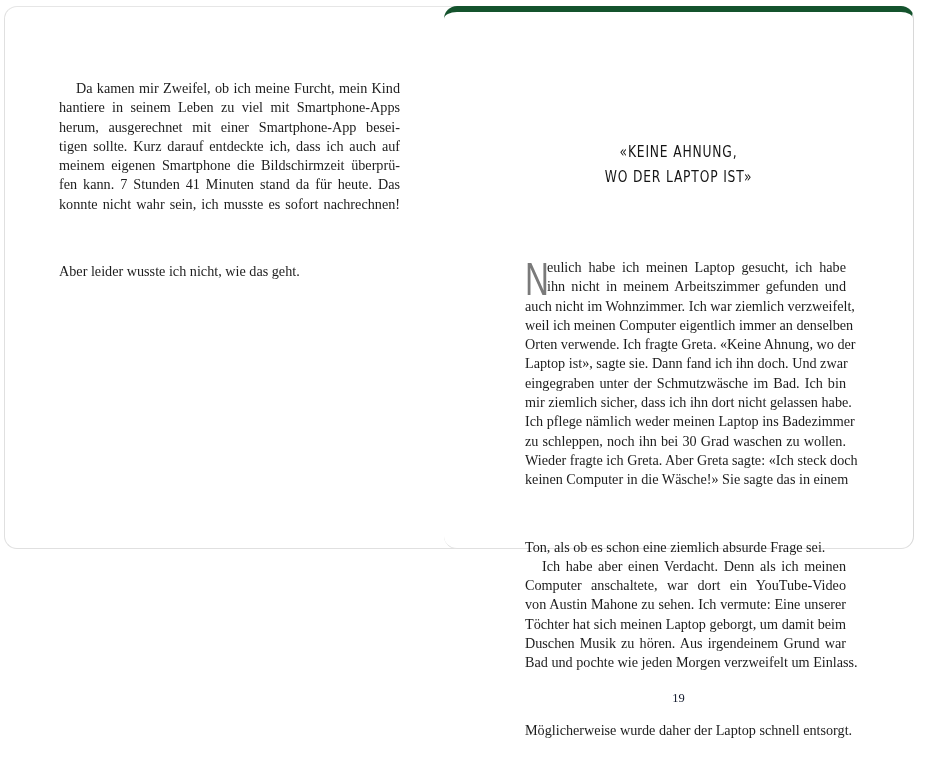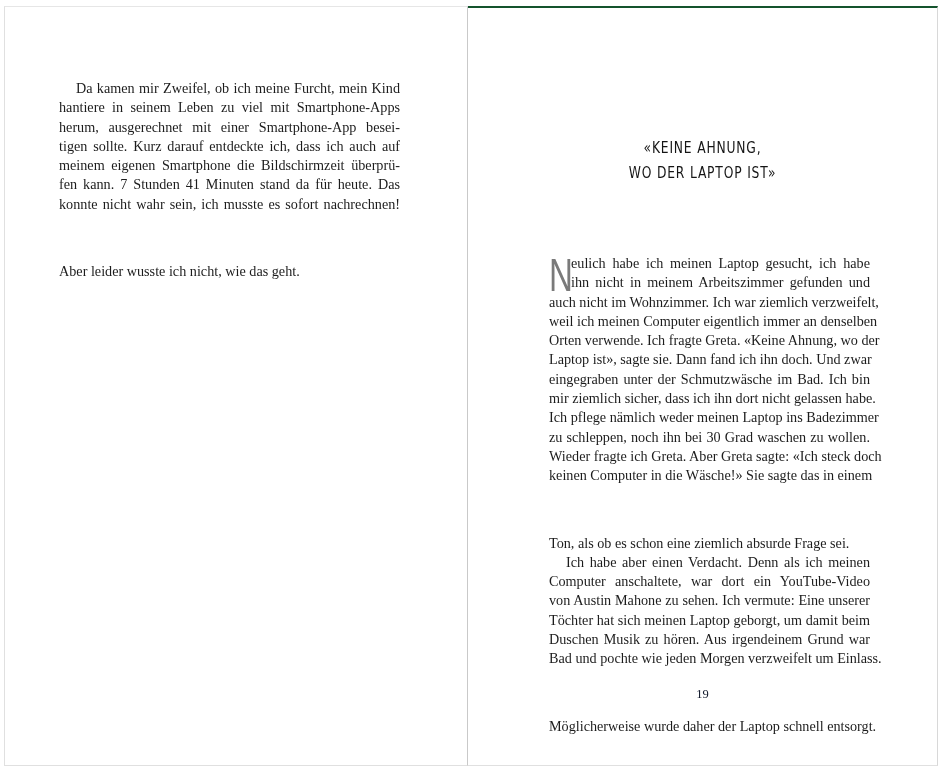--- a/index.html
+++ b/index.html
@@ -12,36 +12,37 @@
   }
   .spread {
     position: absolute;
     left: 0; top: 0;
     width: 944px; height: 775px;
     background: #fff;
   }
   .page {
     position: absolute;
     top: 6px;
-    height: 760px;
+    height: 543px;
     background: #fff;
     box-sizing: border-box;
+    border-radius: 13px;
   }
   .page-left {
     left: 4px;
     width: 464px;
     border-top: 1px solid #e6e6e6;
     border-left: 1px solid #e0e0e0;
     border-bottom: 1px solid #e0e0e0;
     border-right: 1px solid #c9c9c9;
   }
   .page-right {
-    left: 468px;
+    left: 444px;
     width: 470px;
-    border-top: 2px solid #14532d;
+    border-top: 6px solid #14532d;
     border-right: 1px solid #d8d8d8;
     border-bottom: 1px solid #e0e0e0;
   }
   .text-block {
     position: absolute;
     font-family: "Liberation Serif", "DejaVu Serif", serif;
     font-size: 14.2px;
     line-height: 19.3px;
     color: #1c1c1c;
     text-align: justify;

